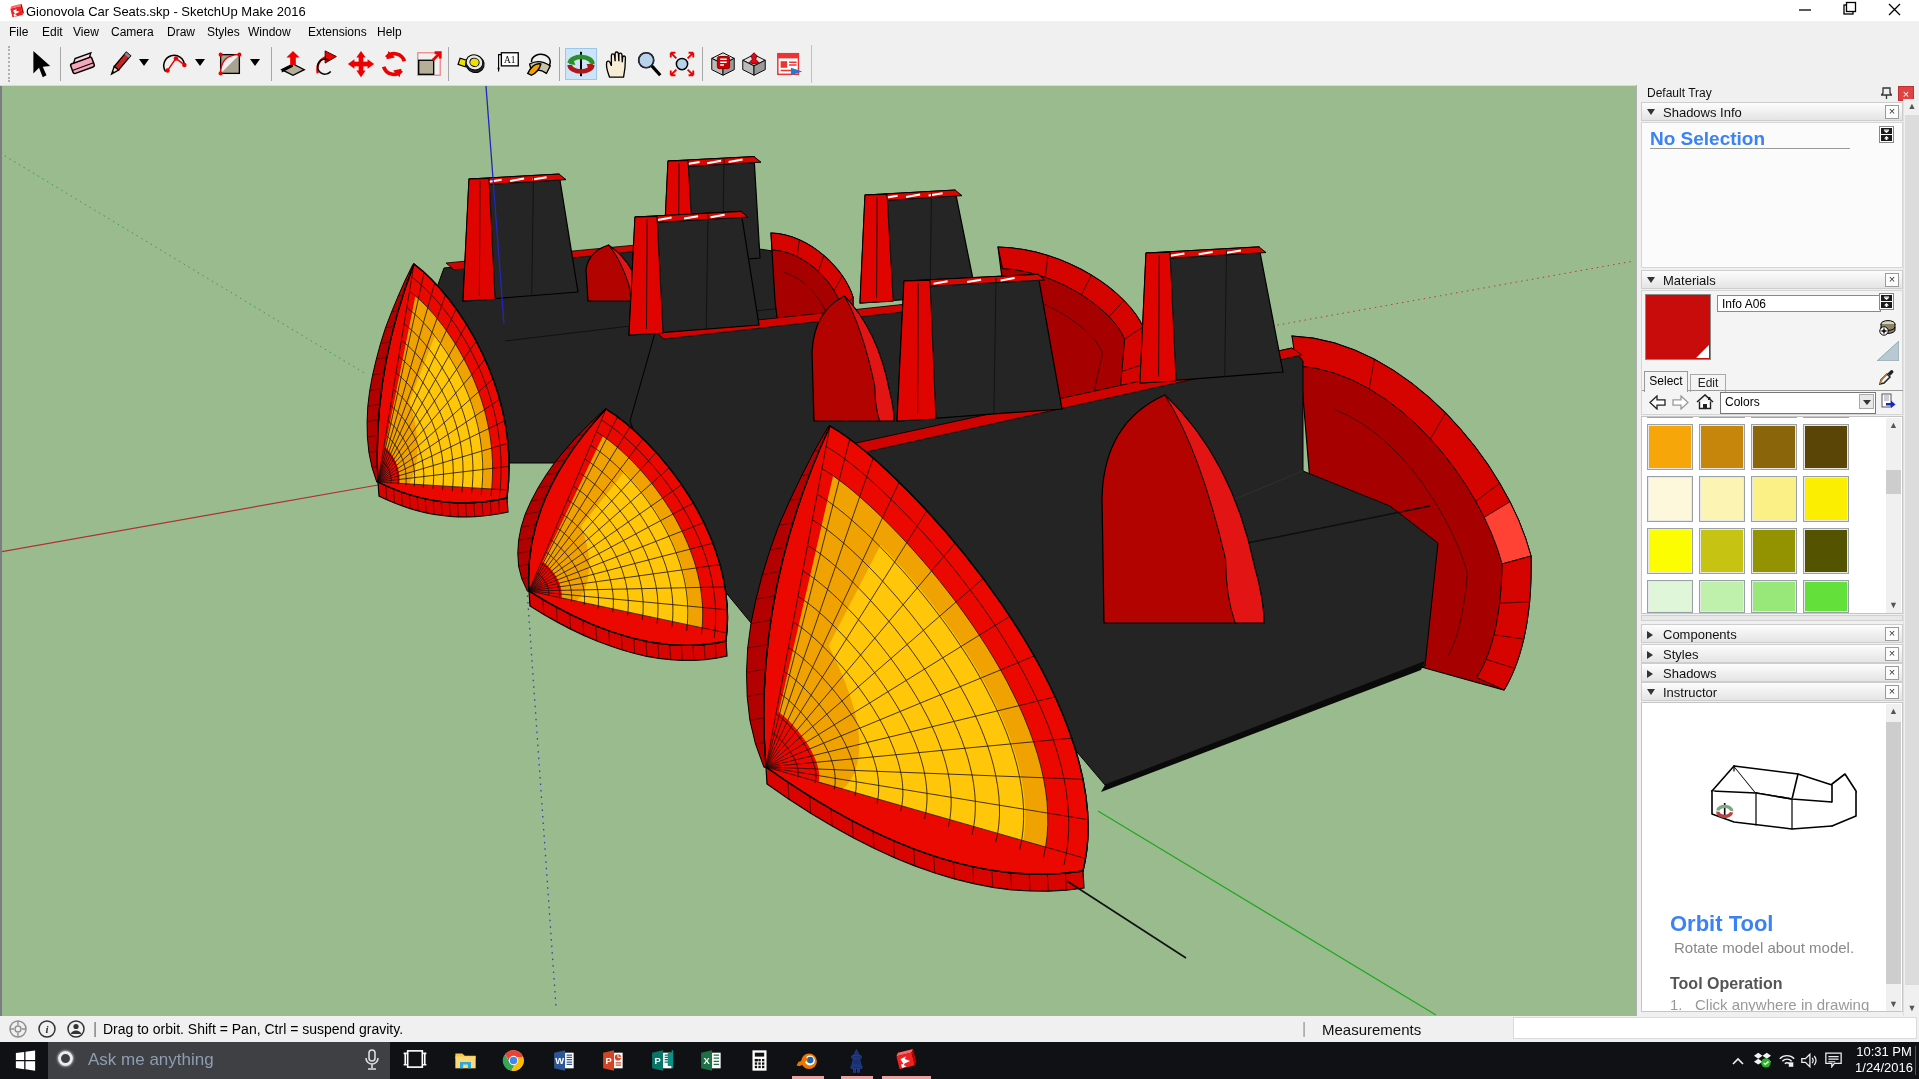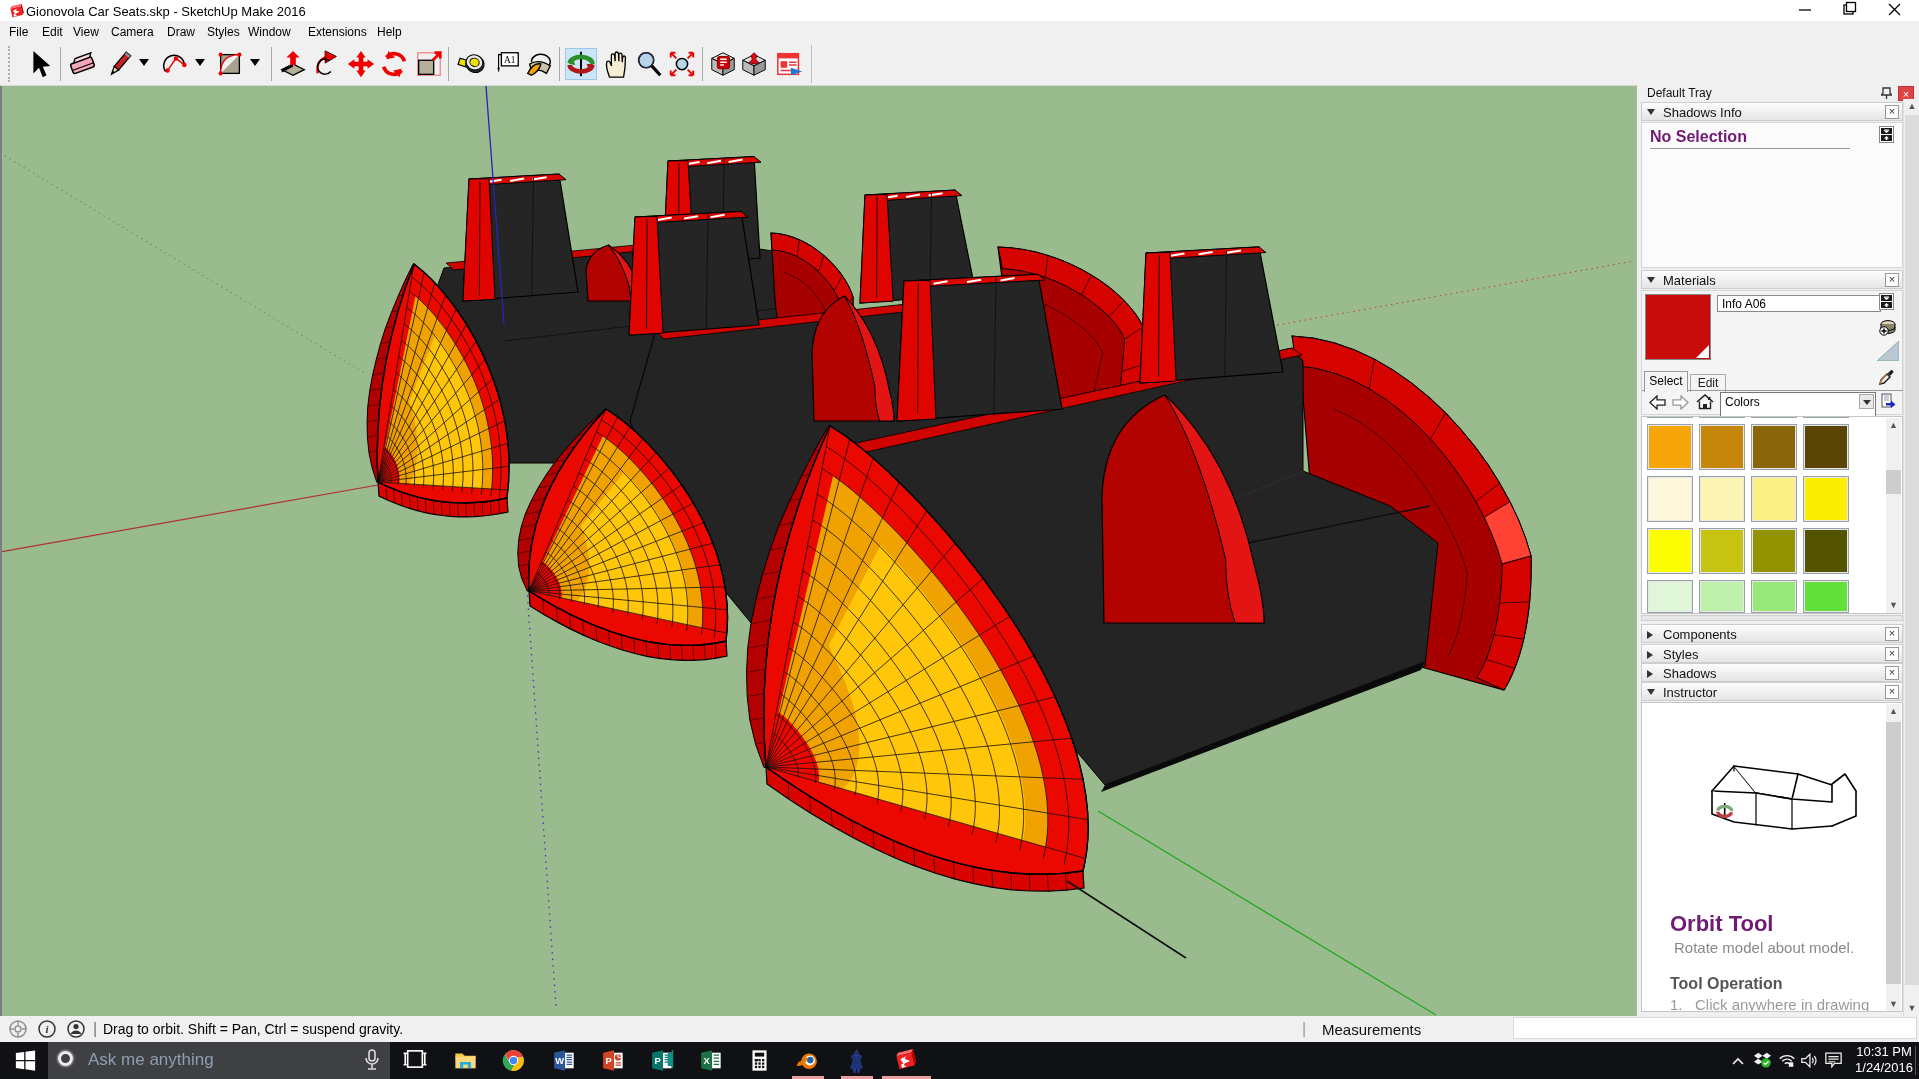--- a/index.html
+++ b/index.html
@@ -542,21 +542,21 @@
         </svg></div>
     <div style="position:absolute;right:6px;top:1px;width:16px;height:15px;background:#e04343;color:#fff;font-size:11px;text-align:center;line-height:14px;border:1px solid #c03030">×</div>
   </div>
 
   <div class="sechead" style="top:17px">
       <div class="arr down"></div>
       <div class="t">Shadows Info</div>
       <div class="xb">×</div>
     </div>
   <div style="position:absolute;left:4px;top:37px;width:262px;height:146px;background:#fbfbfb;border:1px solid #d5d5d5">
-    <div style="position:absolute;left:8px;top:5px;font-size:16px;font-weight:bold;color:#701a75">No Selection</div>
+    <div style="position:absolute;left:8px;top:5px;font-size:19px;font-weight:bold;color:#3b82f6">No Selection</div>
     <div style="position:absolute;right:8px;top:3px"><svg width="15" height="17" viewBox="0 0 15 17">
           <rect x="0.5" y="0.5" width="14" height="16" fill="#fff" stroke="#888"></rect>
           <rect x="2" y="2" width="11" height="6" fill="#1a1a1a"></rect>
           <path d="M5 4 h5 M7.5 4 l0 0" stroke="#fff"></path>
           <path d="M4.5 4.5 L7.5 7 L10.5 4.5" fill="#fff"></path>
           <rect x="2" y="9" width="11" height="6" fill="#1a1a1a"></rect>
           <path d="M7.5 10 L10 12.5 L5 12.5 Z" fill="#fff"></path>
           <rect x="6.6" y="11" width="1.8" height="3" fill="#fff"></rect>
         </svg></div>
     <div style="position:absolute;left:8px;top:25px;width:200px;height:1px;background:#999"></div>
@@ -606,21 +606,21 @@
         </svg></div>
     <div style="position:absolute;left:30px;top:104px"><svg width="17" height="15" viewBox="0 0 17 15">
           <path d="M9 1 L16 7.5 L9 14 v-3.8 h-8 v-5.4 h8 Z" fill="#fff" stroke="#999" stroke-width="1.3"></path>
         </svg></div>
     <div style="position:absolute;left:54px;top:103px"><svg width="18" height="16" viewBox="0 0 18 16">
           <path d="M1 8 L9 1 L17 8" fill="none" stroke="#222" stroke-width="1.6"></path>
           <path d="M3.5 7.5 v7 h11 v-7" fill="#fff" stroke="#222" stroke-width="1.4"></path>
           <rect x="7" y="10" width="4" height="4.6" fill="#222"></rect>
           <rect x="12" y="3" width="2.4" height="3" fill="#222"></rect>
         </svg></div>
-    <div style="position:absolute;left:78px;top:101px;width:156px;height:31px;background:#fff;border:1px solid #777;font-size:12px;padding:2px 4px">Colors
+    <div style="position:absolute;left:78px;top:101px;width:156px;height:22px;background:#fff;border:1px solid #777;font-size:12px;padding:2px 4px">Colors
       <div style="position:absolute;right:1px;top:1px;width:15px;height:15px;background:#e8e8e8;border:1px solid #aaa">
           <div style="position:absolute;left:3px;top:5px;border-left:4px solid transparent;border-right:4px solid transparent;border-top:5px solid #333"></div>
         </div>
     </div>
     <div style="position:absolute;right:6px;top:102px"><svg width="15" height="15" viewBox="0 0 15 15">
           <rect x="1" y="1" width="9" height="13" fill="#fff" stroke="#555"></rect>
           <path d="M3 3 h5 M3 5 h5 M3 7 h5" stroke="#99b" stroke-width="1"></path>
           <path d="M5 10 h5 v-2.6 l4.5 4 L10 15 v-2.6 h-5 Z" fill="#1428c8"></path>
         </svg></div>
   </div>
@@ -687,21 +687,21 @@
 <path d="M128 41 L128 23 L141 13 L152 30 L152 55 L128 65" fill="#fff"></path>
 <path d="M8 30 L8 53 L30 61 L88 68 L128 65" fill="#fff"></path>
 <path d="M52 32 L52 64 M88 38 L88 68 M30 5 L30 10" stroke-width="1.2"></path>
 </g>
 <g transform="translate(12,42) scale(0.62)">
             <path d="M14 0 v26" stroke="#000" stroke-width="2.6"></path>
             <path d="M25 13 a11 7 0 0 0 -22 -1" fill="none" stroke="#7ca87c" stroke-width="5.5"></path>
             <path d="M3 14 a11 7 0 0 0 22 1" fill="none" stroke="#c04040" stroke-width="5.5"></path>
           </g>
 </svg></div>
-    <div style="position:absolute;left:28px;top:208px;font-size:22px;font-weight:bold;color:#701a75">Orbit Tool</div>
+    <div style="position:absolute;left:28px;top:208px;font-size:22px;font-weight:bold;color:#3b82f6">Orbit Tool</div>
     <div style="position:absolute;left:32px;top:236px;font-size:15px;color:#888">Rotate model about model.</div>
     <div style="position:absolute;left:28px;top:272px;font-size:16px;font-weight:bold;color:#555">Tool Operation</div>
     <div style="position:absolute;left:28px;top:293px;font-size:15px;color:#999">1.&nbsp;&nbsp;&nbsp;Click anywhere in drawing<br>&nbsp;&nbsp;&nbsp;&nbsp;&nbsp;&nbsp;area.<br>2.&nbsp;&nbsp;&nbsp;M</div>
     <div class="scrollbar" style="right:1px;top:1px;width:15px;height:308px">
       <div class="sb-arrow" style="top:0">▲</div>
       <div style="position:absolute;top:18px;left:0;width:15px;height:262px;background:#cdcdcd"></div>
       <div class="sb-arrow" style="bottom:0">▼</div>
     </div>
   </div>
 

